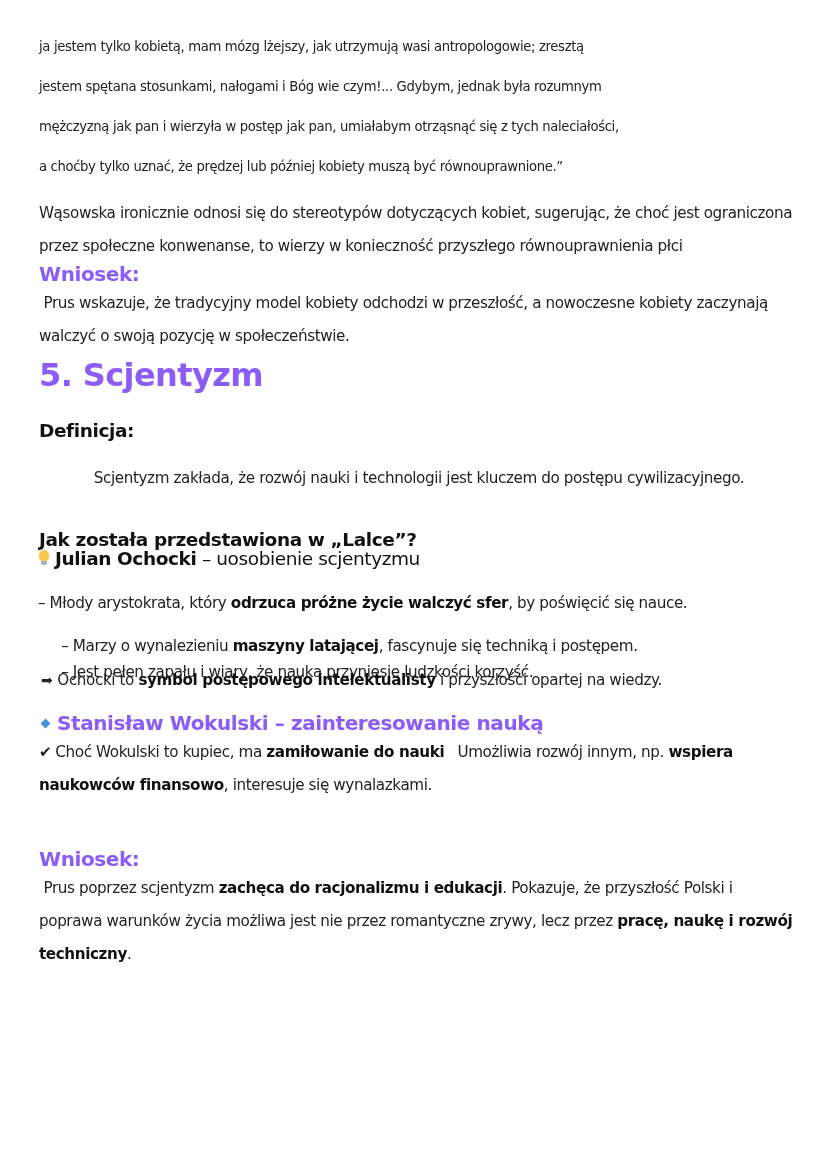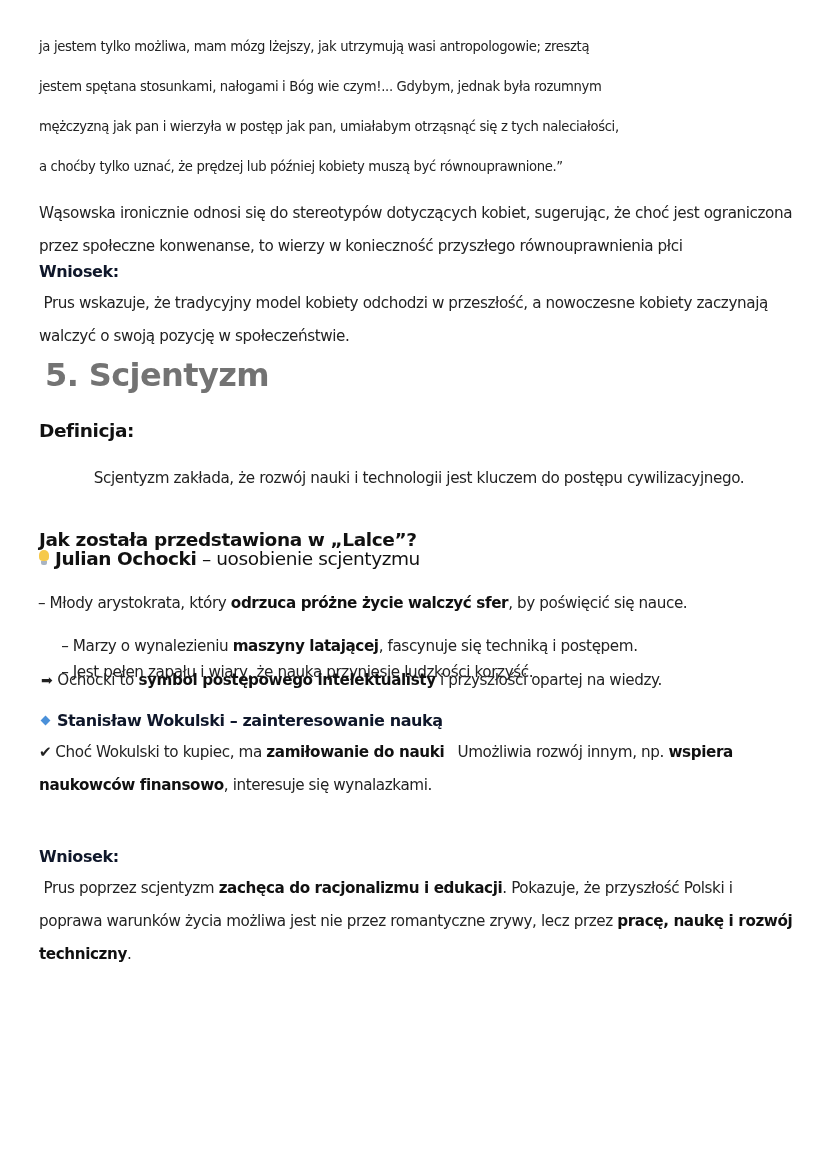--- a/index.html
+++ b/index.html
@@ -30,30 +30,29 @@
     .para {
       font-size: 15.2px;
       line-height: 33px;
       letter-spacing: -0.4px;
       color: #222;
       white-space: normal;
       width: 760px;
     }
     .label-bold {
       font-weight: bold;
-      font-size: 16px;
+      font-size: 20px;
       letter-spacing: -0.4px;
-      color: #0f172a;
+      color: #8b5cf6;
     }
     .h1 {
       font-size: 32px;
       font-weight: bold;
       letter-spacing: -0.6px;
-      color: #737373;
-      margin-left: 6px;
+      color: #8b5cf6;
     }
     .h3 {
       font-size: 18.5px;
       font-weight: bold;
       letter-spacing: -0.4px;
       color: #111;
     }
     .person-line {
       font-size: 18.5px;
       letter-spacing: -0.4px;
@@ -101,21 +100,21 @@
     .check-icon {
       display: inline-block;
       margin-right: 4px;
     }
   </style>
 </head>
 <body>
 
 <div class="page">
 
-  <div class="abs quote-line" style="top:39px;">ja jestem tylko możliwa, mam mózg lżejszy, jak utrzymują wasi antropologowie; zresztą</div>
+  <div class="abs quote-line" style="top:39px;">ja jestem tylko kobietą, mam mózg lżejszy, jak utrzymują wasi antropologowie; zresztą</div>
   <div class="abs quote-line" style="top:79px;">jestem spętana stosunkami, nałogami i Bóg wie czym!... Gdybym, jednak była rozumnym</div>
   <div class="abs quote-line" style="top:119px;">mężczyzną jak pan i wierzyła w postęp jak pan, umiałabym otrząsnąć się z tych naleciałości,</div>
   <div class="abs quote-line" style="top:159px;">a choćby tylko uznać, że prędzej lub później kobiety muszą być równouprawnione.”</div>
 
   <div class="abs para" style="top:197px;">Wąsowska ironicznie odnosi się do stereotypów dotyczących kobiet, sugerując, że choć jest ograniczona przez społeczne konwenanse, to wierzy w konieczność przyszłego równouprawnienia płci</div>
 
   <div class="abs label-bold" style="top:262px;">Wniosek:</div>
   <div class="abs para" style="top:287px; white-space:pre-wrap;"> Prus wskazuje, że tradycyjny model kobiety odchodzi w przeszłość, a nowoczesne kobiety zaczynają walczyć o swoją pozycję w społeczeństwie.</div>
 
   <div class="abs h1" style="top:356px;">5. Scjentyzm</div>

